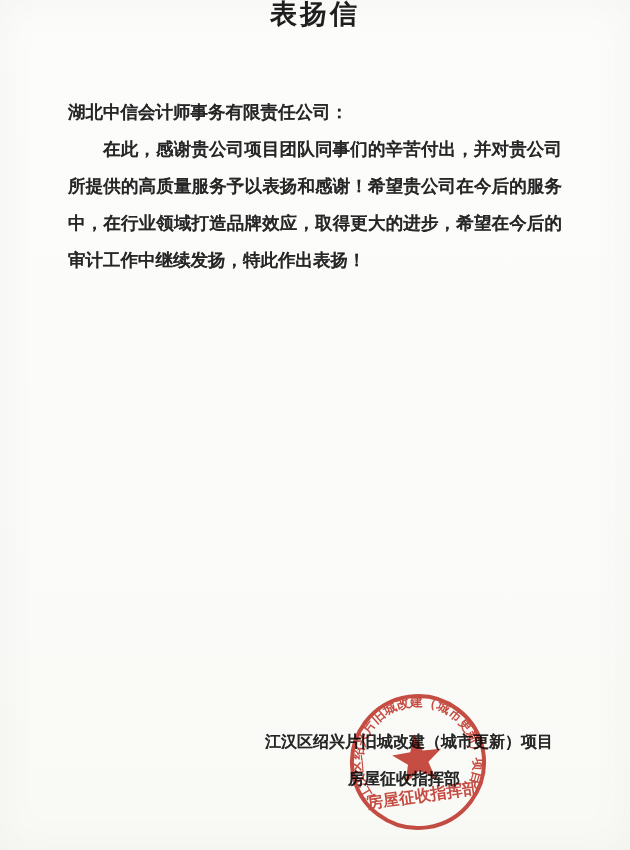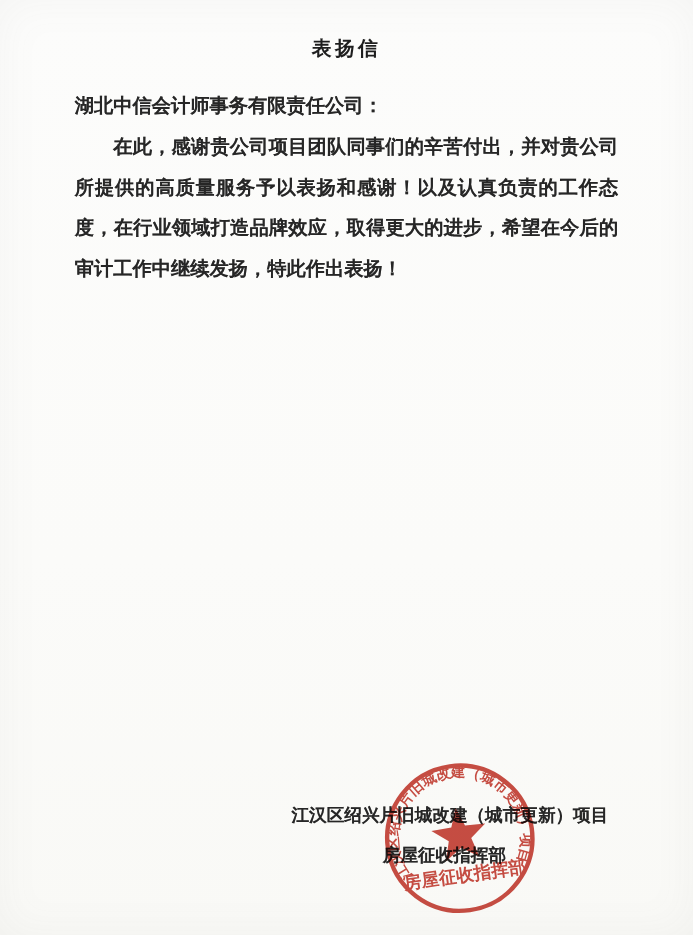--- a/index.html
+++ b/index.html
@@ -9,32 +9,31 @@
     height: 850px;
     margin: 0 auto;
     background: linear-gradient(180deg, #fcfcfb 0%, #fbfbf9 60%, #f9f9f6 100%);
     box-shadow: inset 0 0 40px rgba(120,120,115,0.06);
     overflow: hidden;
     font-family: "Liberation Serif", "DejaVu Serif", serif;
     color: #262626;
   }
   .title {
     margin: 0;
-    padding-top: 30px;
     text-align: center;
-    font-size: 18px;
+    font-size: 27px;
     font-weight: 700;
     letter-spacing: 3px;
     line-height: 29px;
     color: #1e1e1e;
   }
   .body-text {
     position: absolute;
     left: 68px;
-    top: 78px;
+    top: 94px;
     width: 494px;
     font-size: 17.5px;
     font-weight: 600;
     line-height: 37px;
     text-align: justify;
     text-shadow: 0 0 0.5px rgba(30,30,30,0.45);
   }
   .body-text p { margin: 0; text-indent: 2em; }
   .body-text p.salutation { text-indent: 0; }
   .signature {
@@ -59,21 +58,21 @@
 </style>
 </head>
 <body>
 
 <div class="page">
 
   <h1 class="title">表扬信</h1>
 
   <div class="body-text">
     <p class="salutation">湖北中信会计师事务有限责任公司：</p>
-    <p>在此，感谢贵公司项目团队同事们的辛苦付出，并对贵公司所提供的高质量服务予以表扬和感谢！以及认真负责的工作态度，在行业领域打造品牌效应，取得更大的进步，希望在今后的审计工作中继续发扬，特此作出表扬！</p>
+    <p>在此，感谢贵公司项目团队同事们的辛苦付出，并对贵公司所提供的高质量服务予以表扬和感谢！希望贵公司在今后的服务中，在行业领域打造品牌效应，取得更大的进步，希望在今后的审计工作中继续发扬，特此作出表扬！</p>
   </div>
 
   <div class="signature">
     <div class="sig-line1">江汉区绍兴片旧城改建（城市更新）项目</div>
     <div class="sig-line2">房屋征收指挥部</div>
   </div>
 
   <svg class="seal" width="170" height="170" viewBox="0 0 170 170" aria-hidden="true">
     <g transform="rotate(-8 85 85)">
       <circle cx="85" cy="85" r="66" fill="none" stroke="#c2352a" stroke-width="4"></circle>

